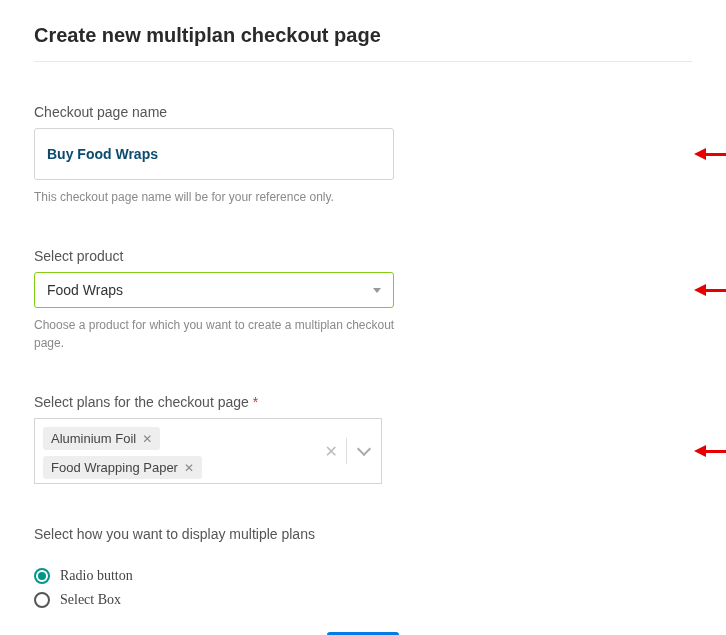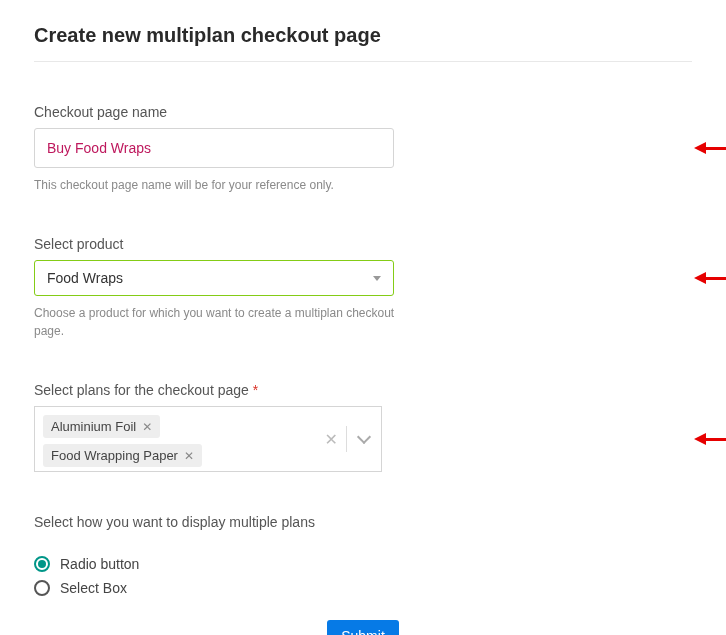--- a/index.html
+++ b/index.html
@@ -24,26 +24,27 @@
 .field { margin-bottom: 24px; }
 .label {
   font-size: 14px;
   color: #555;
   margin-bottom: 8px;
   margin-top: 42px;
 }
 .req { color: #d93025; }
 .text-input {
   width: 360px;
-  height: 40px;
+  height: 52px;
   border: 1px solid #d5d5d5;
   border-radius: 3px;
   padding: 0 12px;
   font-size: 14px;
-  color: #be185d;
+  color: #0c4a6e;
+  font-weight: bold;
 }
 .helper {
   font-size: 12px;
   color: #8a8a8a;
   margin-top: 8px;
   line-height: 1.5;
   max-width: 390px;
 }
 .select-wrap {
   width: 360px;
@@ -108,21 +109,21 @@
   display: flex;
   align-items: center;
 }
 .chev-down {
   width: 10px; height: 10px;
   border-right: 2px solid #aaa;
   border-bottom: 2px solid #aaa;
   transform: rotate(45deg);
   margin-top: -4px;
 }
-.radio-group { margin-top: 26px; }
+.radio-group { margin-top: 26px; font-family: Liberation Serif, serif; }
 .radio-row {
   display: flex;
   align-items: center;
   gap: 10px;
   margin-bottom: 8px;
   cursor: pointer;
 }
 .radio-outer {
   width: 16px; height: 16px;
   border: 2px solid #555;

